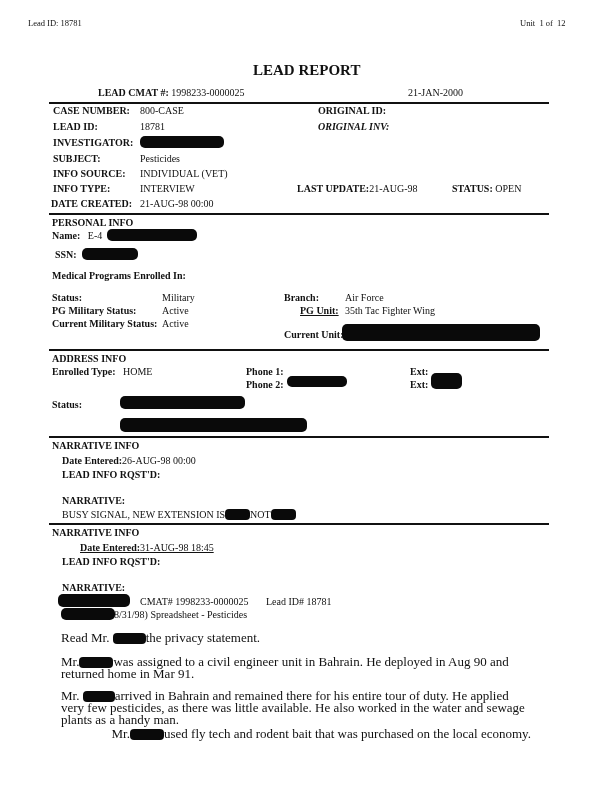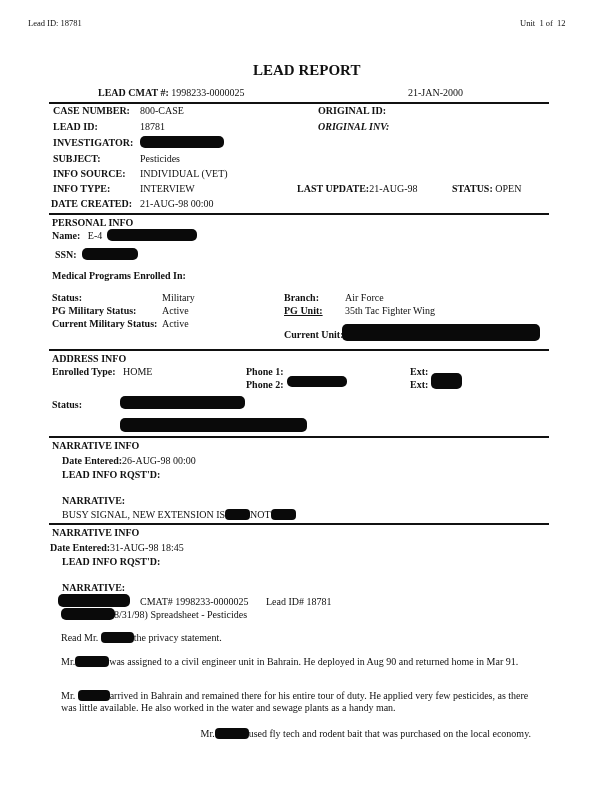--- a/index.html
+++ b/index.html
@@ -11,21 +11,21 @@
     .abs { position: absolute; white-space: nowrap; }
     .b { font-weight: bold; }
     .redact {
       position: absolute; background: #0a0a0a; border-radius: 5px;
     }
     .rule {
       position: absolute; left: 49px; width: 500px; height: 2px; background: #111;
     }
     .title { font-size: 15px; font-weight: bold; }
     .small { font-size: 8.5px; }
-    .para { position: absolute; left: 61px; width: 470px; font-size: 10px; line-height: 12px; white-space: normal; }
+    .para { position: absolute; left: 61px; width: 470px; font-size: 13px; line-height: 12px; white-space: normal; }
     .inline-redact {
       display: inline-block; background: #0a0a0a; border-radius: 4px; height: 11px; vertical-align: -2px;
     }
   </style>
 </head>
 <body>
 
 <div class="abs small" style="left:28px; top:18px;">Lead ID: 18781</div>
 <div class="abs small" style="left:520px; top:18px;">
   <span>Unit</span>&nbsp;
@@ -81,21 +81,21 @@
 
 <div class="abs b" style="left:52px; top:292px;">Status:</div>
 <div class="abs" style="left:162px; top:292px;">Military</div>
 <div class="abs b" style="left:52px; top:305px;">PG Military Status:</div>
 <div class="abs" style="left:162px; top:305px;">Active</div>
 <div class="abs b" style="left:52px; top:318px;">Current Military Status:</div>
 <div class="abs" style="left:162px; top:318px;">Active</div>
 
 <div class="abs b" style="left:284px; top:292px;">Branch:</div>
 <div class="abs" style="left:345px; top:292px;">Air Force</div>
-<div class="abs b" style="left:284px; top:305px;text-decoration:underline;">PG Unit:</div>
+<div class="abs b" style="left:300px; top:305px;text-decoration:underline;">PG Unit:</div>
 <div class="abs" style="left:345px; top:305px;">35th Tac Fighter Wing</div>
 <div class="abs b" style="left:284px; top:329px;">Current Unit:</div>
 <div class="redact" style="left:342px; top:324px; width:198px; height:17px;"></div>
 
 <div class="rule" style="top:349px;"></div>
 
 <div class="abs b" style="left:52px; top:353px;">ADDRESS INFO</div>
 <div class="abs b" style="left:52px; top:366px;">Enrolled Type:</div>
 <div class="abs" style="left:123px; top:366px;">HOME</div>
 <div class="abs b" style="left:246px; top:366px;">Phone 1:</div>
@@ -116,21 +116,21 @@
 </div>
 <div class="abs b" style="left:62px; top:469px;">LEAD INFO RQST'D:</div>
 <div class="abs b" style="left:62px; top:495px;">NARRATIVE:</div>
 <div class="abs" style="left:62px; top:509px;">
   <span>BUSY SIGNAL, NEW EXTENSION IS</span><span class="inline-redact" style="width:25px;"></span><span>NOT</span><span class="inline-redact" style="width:25px;"></span>
 </div>
 
 <div class="rule" style="top:523px;"></div>
 
 <div class="abs b" style="left:52px; top:527px;">NARRATIVE INFO</div>
-<div class="abs" style="left:50px; top:542px;">
+<div class="abs" style="left:80px; top:542px;text-decoration:underline;">
   <span class="b">Date Entered:</span><span>31-AUG-98 18:45</span>
 </div>
 <div class="abs b" style="left:62px; top:556px;">LEAD INFO RQST'D:</div>
 <div class="abs b" style="left:62px; top:582px;">NARRATIVE:</div>
 
 <div class="redact" style="left:58px; top:594px; width:72px; height:13px;"></div>
 <div class="abs" style="left:140px; top:596px;">CMAT# 1998233-0000025</div>
 <div class="abs" style="left:266px; top:596px;">Lead ID# 18781</div>
 <div class="redact" style="left:61px; top:608px; width:54px; height:12px;"></div>
 <div class="abs" style="left:114px; top:609px;">8/31/98) Spreadsheet - Pesticides</div>

